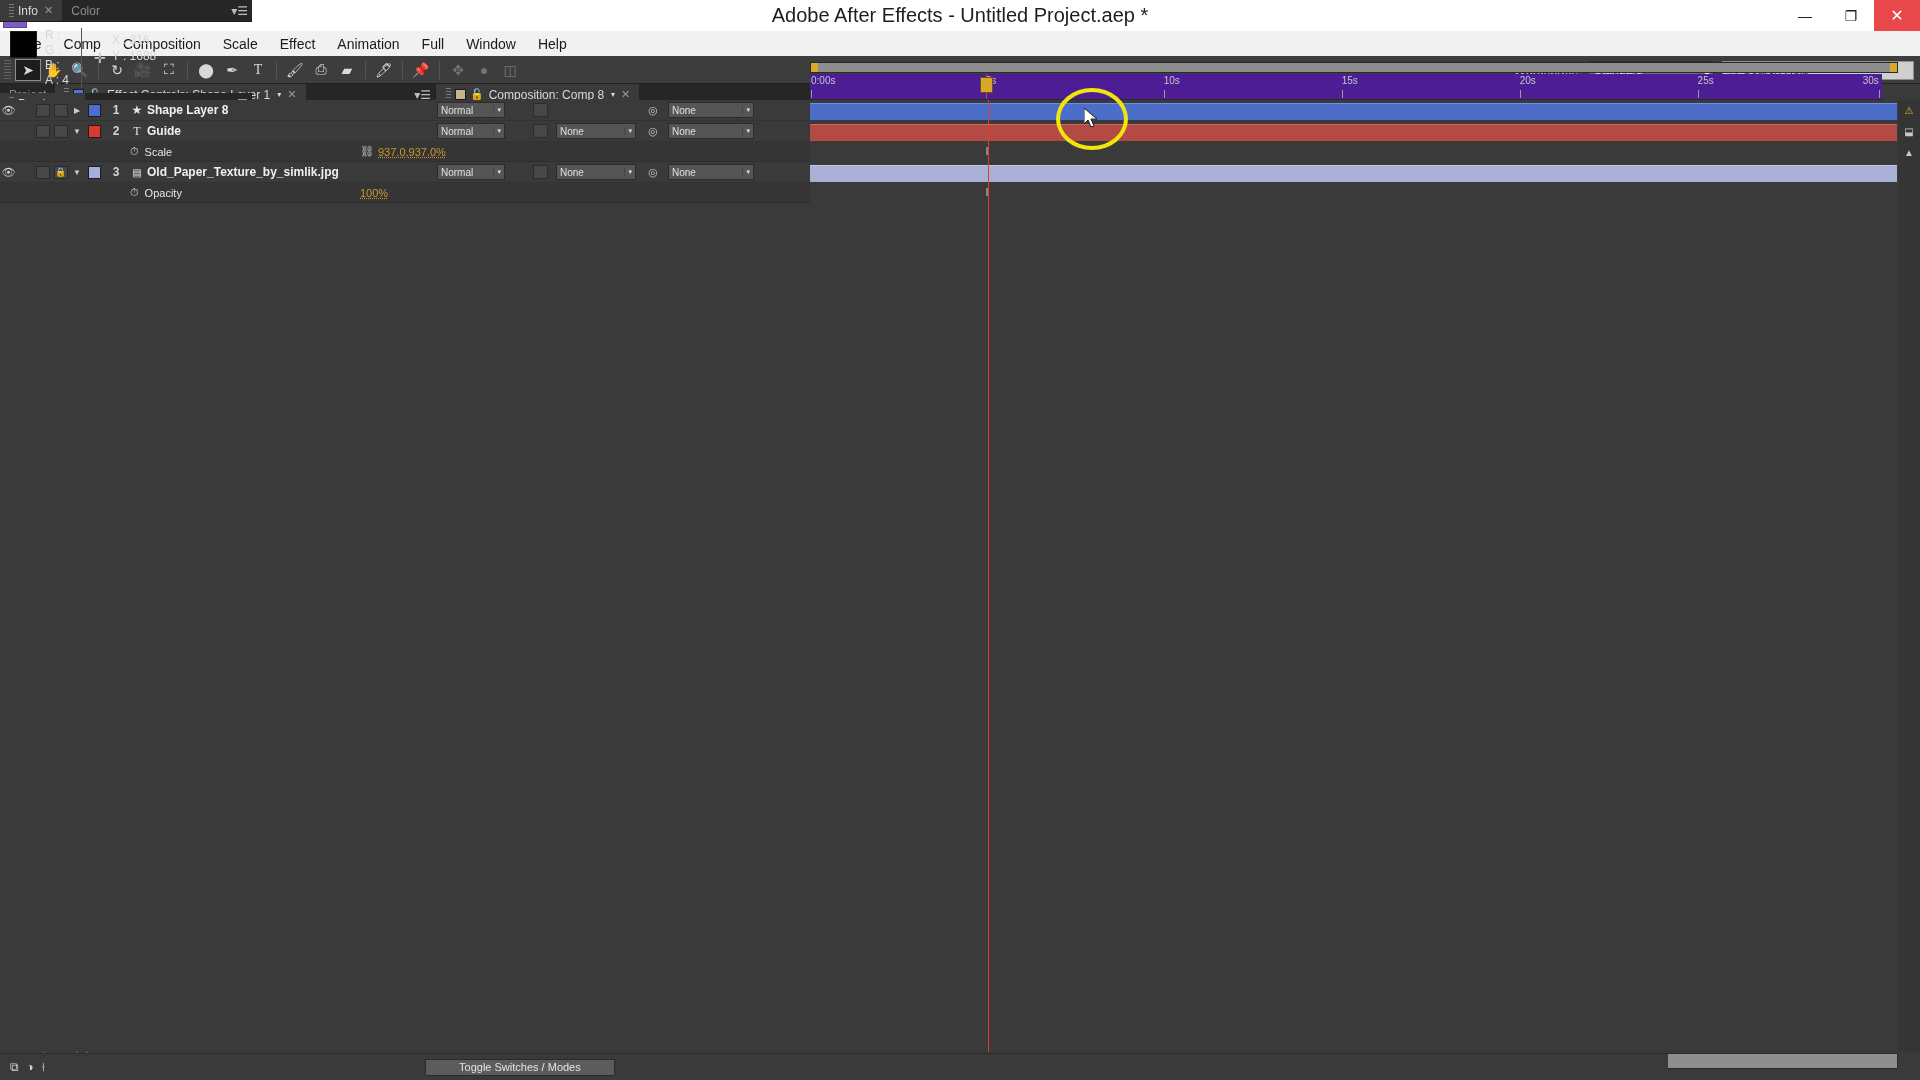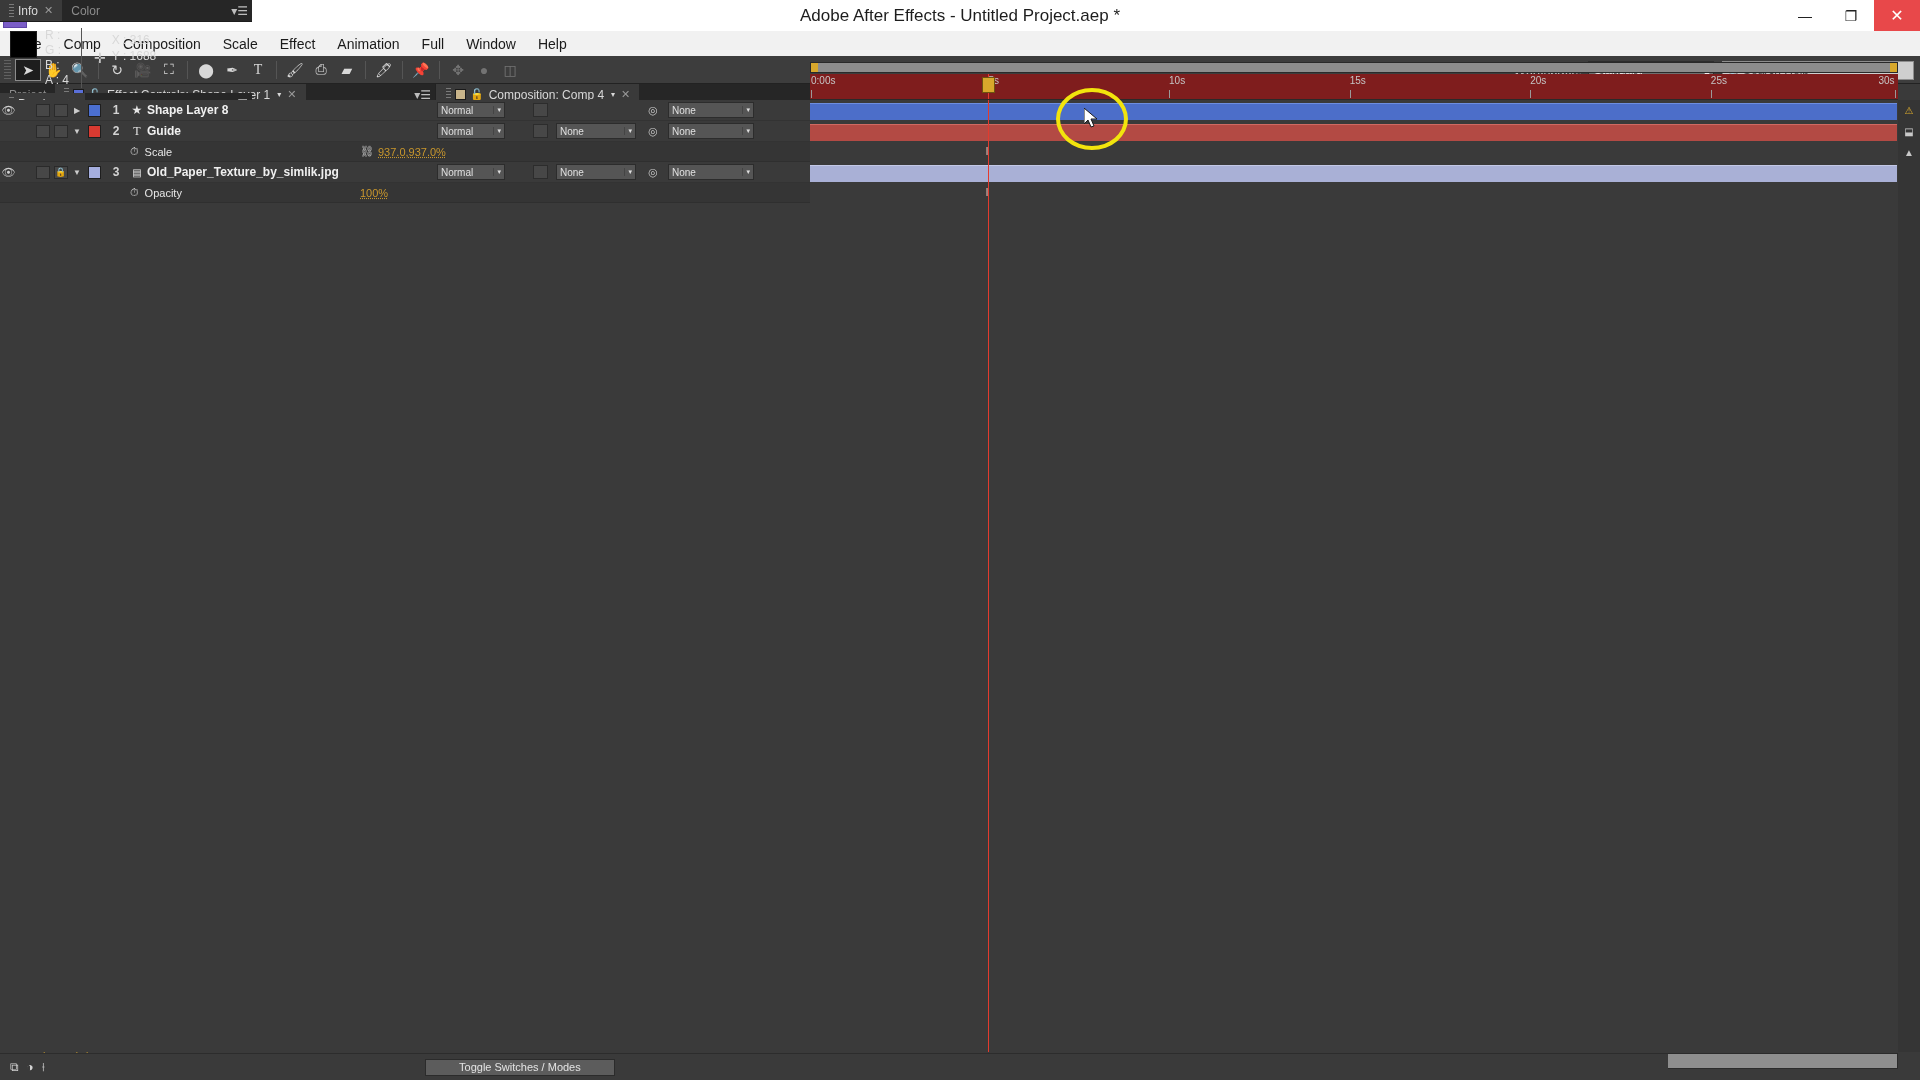--- a/index.html
+++ b/index.html
@@ -19,21 +19,21 @@
     background:#ffffff; display:flex; align-items:center;
   }
   .ae-logo {
     width:24px; height:24px; margin-left:3px; background:#7b5ec7;
     color:#ffffff; font-size:11px; font-weight:bold;
     display:flex; align-items:center; justify-content:center;
     border:1px solid #5f45a8;
   }
   .title-text {
     position:absolute; left:0; right:0; text-align:center;
-    color:#1d1d1d; font-size:17px; line-height:31px;
+    color:#1d1d1d; font-size:20px; line-height:31px;
   }
   .wincontrols { position:absolute; right:0; top:0; height:31px; display:flex; }
   .wc { width:46px; height:31px; display:flex; align-items:center; justify-content:center;
         color:#222; font-size:14px; }
   .wc.close { background:#e8484a; color:#fff; font-size:16px; }
 
   
   .menubar {
     position:absolute; left:0; top:31px; width:1920px; height:25px;
     background:#f1f1f1; display:flex; align-items:center; padding-left:8px;
@@ -257,22 +257,22 @@
   .mode-sel { width:68px; height:16px; background:#555; border:1px solid #2c2c2c;
               color:#e0e0e0; font-size:10px; display:flex; align-items:center; padding:0 3px; }
   .mode-sel .a { margin-left:auto; font-size:7px; border-left:1px solid #444; padding-left:3px;}
   .tbox { width:15px; height:14px; background:#474747; border:1px solid #2c2c2c; }
   .amber { color:#c9972c; }
   .tl-grid { position:absolute; left:810px; top:100px; right:22px; bottom:28px; background:#3a3a3a; }
   .tl-ruler { position:absolute; left:810px; top:62px; right:22px; height:38px; }
   .wa-bar { position:absolute; left:0; right:0; top:0; height:11px; background:#8d8d8d;
             border:1px solid #2a2a2a; }
   .wa-cap { position:absolute; top:0; width:7px; height:9px; background:#d8a82c; }
-  .ticks { position:absolute; left:0; right:0; top:12px; height:26px;
-           background:#7f1d1d; border-bottom:1px solid #2a2a2a; }
+  .ticks { position:absolute; left:0; right:16px; top:12px; height:26px;
+           background:#4c1d95; border-bottom:1px solid #2a2a2a; }
   .tick { position:absolute; top:16px; width:1px; height:8px; background:#9a9a9a; }
   .tick-lab { position:absolute; top:1px; font-size:10px; color:#c6c6c6; }
   .nav-bar { position:absolute; left:810px; bottom:11px; right:22px; height:16px;
              background:#8e8e8e; border:1px solid #2b2b2b; }
   .tl-bottom { position:absolute; left:0; bottom:0; width:1668px; height:27px;
                background:#3a3a3a; border-top:1px solid #2c2c2c; display:flex; align-items:center; }
   .toggle-sw { width:190px; height:17px; background:#5c5c5c; border:1px solid #2b2b2b;
                color:#e4e4e4; font-size:11px; display:flex; align-items:center;
                justify-content:center; margin-left:380px; }
   .bar { position:absolute; height:15px; }
@@ -374,21 +374,21 @@
       </div>
     </div>
   </div>
 
   <div class="panel" id="compPanel">
     <div class="panel-tabs">
       <div class="ptab active">
         <span class="tab-grip"></span>
         <span class="swatch-sq" style="background:#c8b48a"></span>
         <span class="lockicon">🔓</span>
-        <span>Composition: Comp 4</span>
+        <span>Composition: Comp 8</span>
         <span style="margin-left:7px;font-size:8px">▾</span>
         <span class="x">✕</span>
       </div>
       <div class="panel-menu">▾☰</div>
     </div>
 
     <div class="comp-subtabs">
       <div class="comp-subtab">Comp 1</div>
     </div>
 

